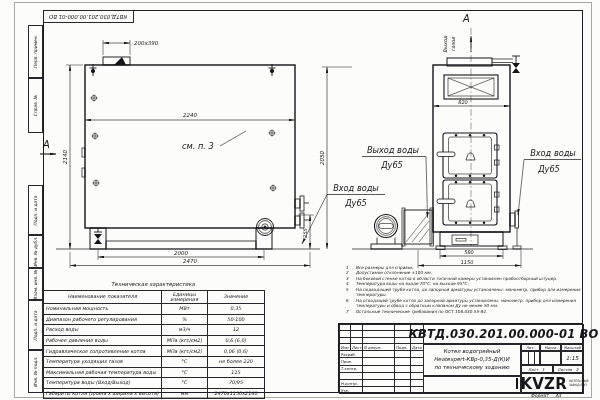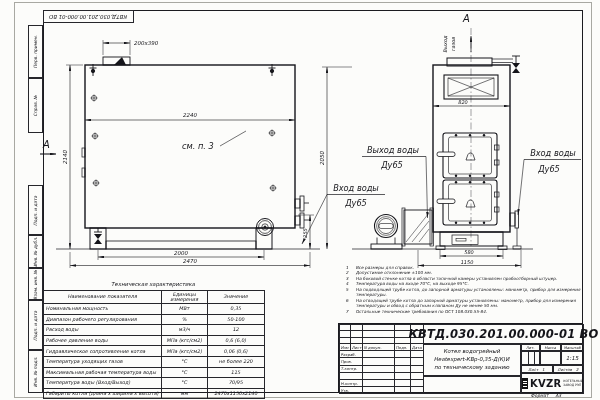--- a/index.html
+++ b/index.html
@@ -57,21 +57,21 @@
     align-items:center; justify-content:center; font-size:5.6px; }
   .tb-sheet { top:41px; height:8px; display:flex; align-items:center;
     justify-content:center; gap:4px; font-size:3.9px; }
   #tb-sheet1 { left:182px; width:31.5px; }
   #tb-sheet2 { left:213.5px; width:31.5px; }
   #tb-logo { left:182px; top:49px; width:63px; height:21px; display:flex;
     align-items:center; justify-content:center; gap:2px; font-style:normal; }
   .logo-mark { width:9px; height:9px;
     background:repeating-linear-gradient(180deg,#111 0 1.7px,#fcfcfa 1.7px 2.7px);
     border:1px solid #111; }
-  .logo-word { font-weight:bold; font-size:10px; letter-spacing:0.2px; }
+  .logo-word { font-weight:bold; font-size:15px; letter-spacing:0.2px; }
   .logo-sub { display:flex; flex-direction:column; font-size:3px; line-height:1.2; }
   table.sig { border-collapse:collapse; table-layout:fixed; position:absolute;
     left:0; top:0; width:84px; }
   table.sig td { border:0.8px solid #26262b; font-size:3.8px; padding:0 1px;
     overflow:hidden; white-space:nowrap; }
   #fmt { position:absolute; left:531px; top:393px; font-size:4.4px; display:flex; gap:7px; }
   
   svg text { font-family:"DejaVu Sans", sans-serif; font-style:italic;
     fill:#15151a; stroke:none; }
   .t-dim { font-size:5.5px; }

